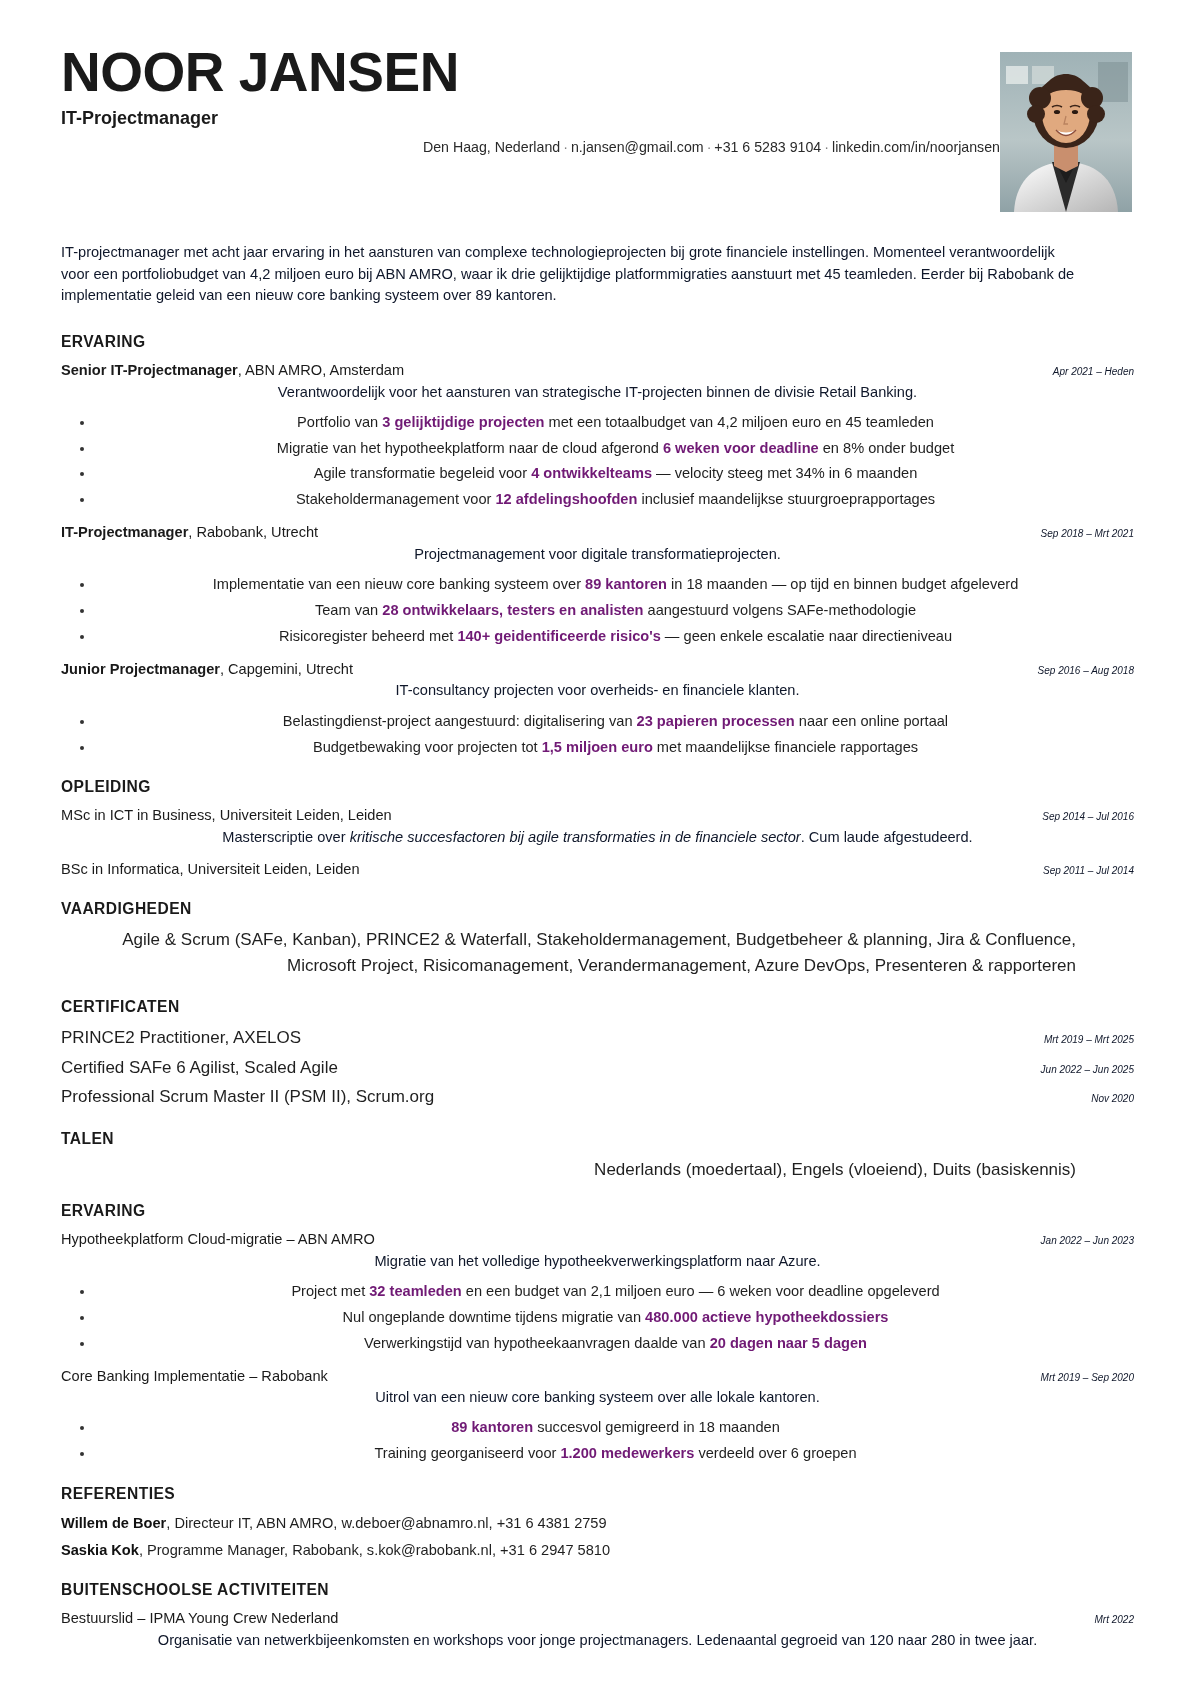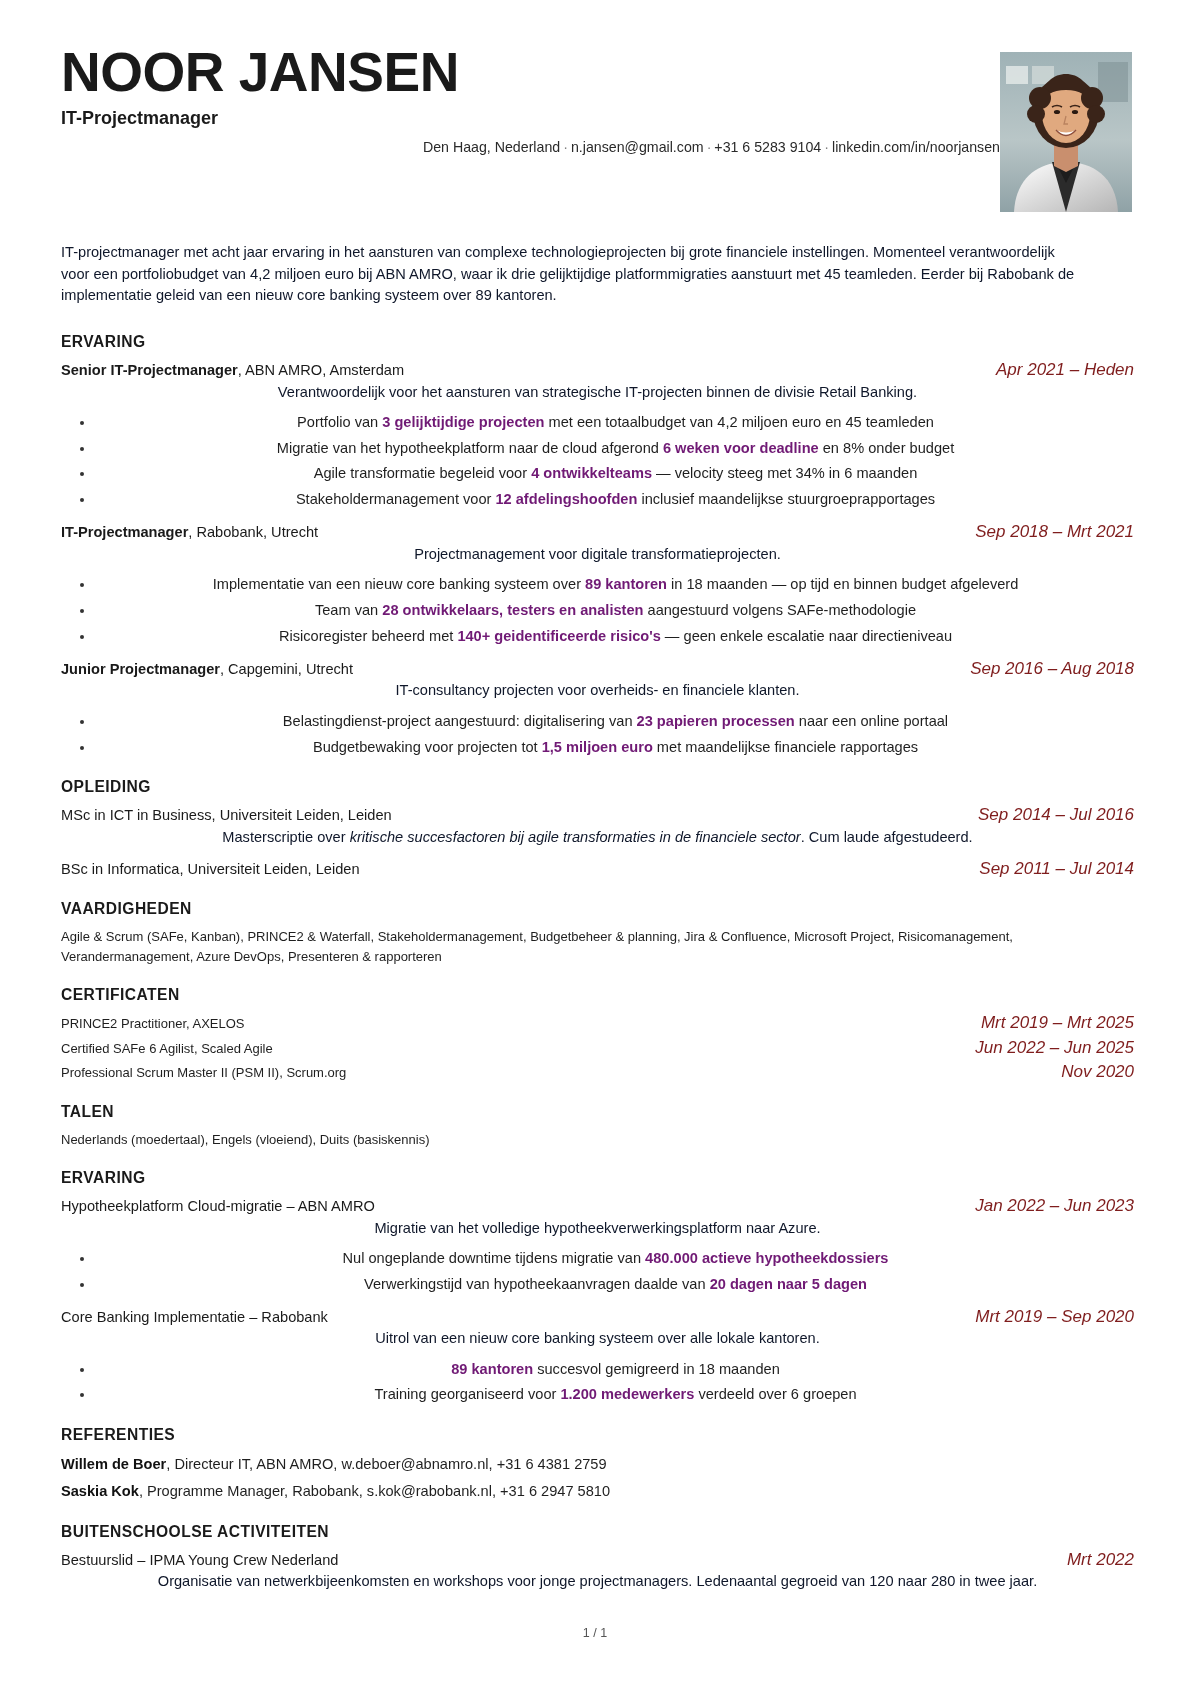--- a/index.html
+++ b/index.html
@@ -90,23 +90,23 @@
     justify-content: space-between;
     gap: 18px;
   }
   .entry-heading {
     font-size: 14.6px;
     color: #1a1a1a;
     line-height: 1.42;
   }
   .entry-heading b { font-weight: 700; }
   .entry-date {
-    font-size: 17px;
+    font-size: 10px;
     font-style: italic;
-    color: #7f1d1d;
+    color: #0f172a;
     white-space: nowrap;
     flex: 0 0 auto;
   }
   .entry-sub {
     font-size: 14.6px;
     line-height: 1.45;
     color: #0f172a;
     margin-top: 1px;
   }
   .entry-sub i { font-style: italic; }
@@ -131,24 +131,25 @@
     left: -15px;
     top: 9px;
     width: 4px;
     height: 4px;
     border-radius: 50%;
     background: #333333;
   }
   ul.bullets li b { font-weight: 700; color: #701a75; }
 
   .plain-line {
-    font-size: 13px;
+    font-size: 17px;
     line-height: 1.5;
     color: #1f1f1f;
     max-width: 1015px;
+    text-align: right;
   }
   .row-line {
     display: flex;
     align-items: baseline;
     justify-content: space-between;
     gap: 18px;
     margin-bottom: 4px;
   }
   .row-line:last-child { margin-bottom: 0; }
   .ref-line { font-size: 14.6px; line-height: 1.55; color: #1f1f1f; margin-bottom: 4px; }
@@ -318,20 +319,21 @@
   <div class="section">
     <div class="section-title">ERVARING</div>
     <div id="projecten-list">
         <div class="entry">
           <div class="entry-head">
             <div class="entry-heading"><span>Hypotheekplatform Cloud-migratie – ABN AMRO</span></div>
             <div class="entry-date">Jan 2022 – Jun 2023</div>
           </div>
           <div class="entry-sub">Migratie van het volledige hypotheekverwerkingsplatform naar Azure.</div>
           <ul class="bullets">
+            <li><span>Project met </span><b>32 teamleden</b><span> en een budget van 2,1 miljoen euro — 6 weken voor deadline opgeleverd</span></li>
             <li><span>Nul ongeplande downtime tijdens migratie van </span><b>480.000 actieve hypotheekdossiers</b></li>
             <li><span>Verwerkingstijd van hypotheekaanvragen daalde van </span><b>20 dagen naar 5 dagen</b></li>
           </ul>
         </div>
         <div class="entry">
           <div class="entry-head">
             <div class="entry-heading"><span>Core Banking Implementatie – Rabobank</span></div>
             <div class="entry-date">Mrt 2019 – Sep 2020</div>
           </div>
           <div class="entry-sub">Uitrol van een nieuw core banking systeem over alle lokale kantoren.</div>

